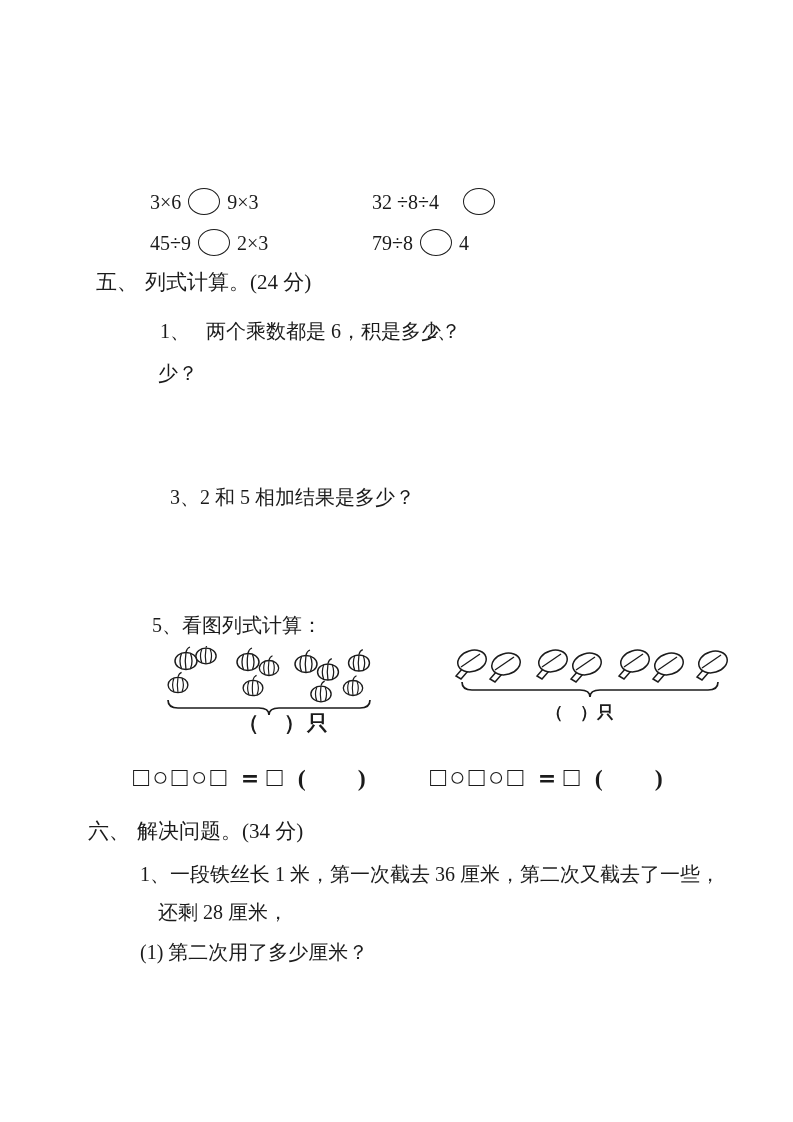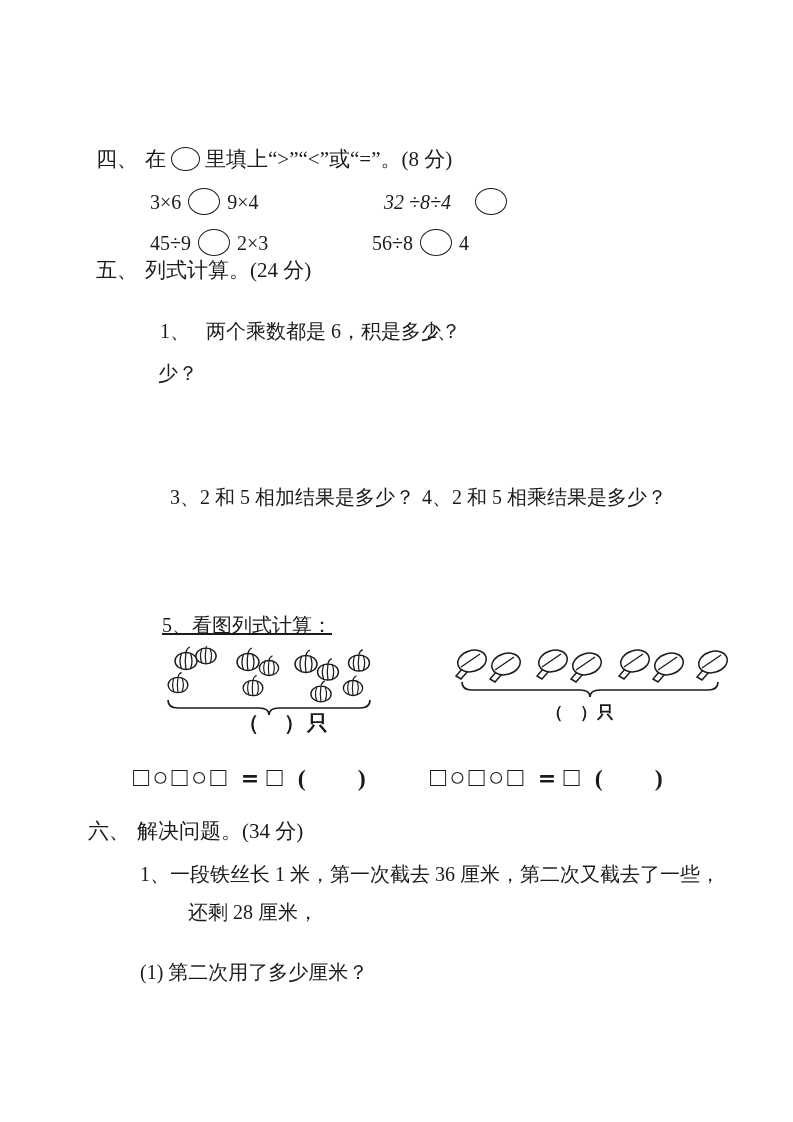--- a/index.html
+++ b/index.html
@@ -8,74 +8,72 @@
   .abs{position:absolute;font-size:20px;line-height:27px;white-space:pre;}
   .heading{font-size:21px;}
   .heading .num{display:inline-block;margin-right:7px;}
   .circ{display:inline-block;width:30px;height:25px;border:1.6px solid #1b1b1b;
         border-radius:50%;vertical-align:-6px;margin:0 7px;background:#fff;}
   .circ.hc{width:27px;height:22px;margin:0 5px;vertical-align:-5px;}
   .circ.gapL{margin-left:24px;}
   
   #s4-heading{left:96px;top:146px;}
   #s4c0{left:150px;top:188px;}
-  #s4c1{left:384px;top:188px;font-style:italic;}
+  #s4c1{left:372px;top:188px;}
   #s4c2{left:150px;top:229px;}
   #s4c3{left:372px;top:229px;}
-  #s5-heading{left:96px;top:257px;}
+  #s5-heading{left:96px;top:269px;}
   #s5-q1num{left:160px;top:318px;}
   #s5-q1text{left:206px;top:318px;}
   #s5-q2num{left:427px;top:318px;}
   #s5-q2text{left:458px;top:318px;}
   #s5-wrap{left:158px;top:360px;}
   #s5-q3{left:170px;top:484px;}
   #s5-q4{left:422px;top:484px;}
-  #s5-q5{left:162px;top:612px;text-decoration:underline;}
+  #s5-q5{left:152px;top:612px;}
   #fig-left{left:158px;top:646px;}
   #fig-left-caption{left:238px;top:710px;font-size:21px;font-weight:700;letter-spacing:2px;}
   #fig-right{left:450px;top:644px;}
   #fig-right-caption{left:546px;top:699px;font-size:17px;font-weight:700;}
   .eq{position:absolute;top:760px;font-size:27px;line-height:34px;letter-spacing:3px;white-space:pre;}
   #eq-left{left:133px;}
   #eq-right{left:430px;}
   .eq .sign{font-weight:900;font-size:25px;margin:0 4px 0 8px;letter-spacing:0;}
   .eq .par{font-weight:700;margin-left:12px;letter-spacing:14px;font-size:24px;}
   #s6-heading{left:88px;top:818px;}
   #s6-l1{left:140px;top:861px;}
-  #s6-l2{left:158px;top:899px;margin-left:30px;}
-  #s6-l3{left:140px;top:939px;margin-top:20px;}
+  #s6-l2{left:158px;top:899px;}
+  #s6-l3{left:140px;top:939px;}
   
   .sh{fill:#ffffff;stroke:#1b1b1b;stroke-width:1.5;}
   .ln{fill:none;stroke:#1b1b1b;stroke-width:1.3;}
   .br{fill:none;stroke:#1b1b1b;stroke-width:1.7;}
 </style>
 </head>
 <body>
 
 <div class="page">
 
-  <div class="abs heading" id="s4-heading"><span class="num">四、</span><span>在</span><span class="circ hc"></span><span>里填上“&gt;”“&lt;”或“=”。(8 分)</span></div>
 
-  <div class="abs" id="s4c0"><span>3×6</span><span class="circ"></span><span>9×4</span></div>
+  <div class="abs" id="s4c0"><span>3×6</span><span class="circ"></span><span>9×3</span></div>
 
   <div class="abs" id="s4c1"><span>32 ÷8÷4</span><span class="circ gapL"></span><span></span></div>
 
   <div class="abs" id="s4c2"><span>45÷9</span><span class="circ"></span><span>2×3</span></div>
 
-  <div class="abs" id="s4c3"><span>56÷8</span><span class="circ"></span><span>4</span></div>
+  <div class="abs" id="s4c3"><span>79÷8</span><span class="circ"></span><span>4</span></div>
 
   <div class="abs heading" id="s5-heading"><span class="num">五、</span><span>列式计算。(24 分)</span></div>
 
   <div class="abs" id="s5-q1num">1、</div>
   <div class="abs" id="s5-q1text">两个乘数都是 6，积是多少？</div>
   <div class="abs" id="s5-q2num">2、</div>
   <div class="abs" id="s5-wrap">少？</div>
 
   <div class="abs" id="s5-q3">3、2 和 5 相加结果是多少？</div>
-  <div class="abs" id="s5-q4">4、2 和 5 相乘结果是多少？</div>
   <div class="abs" id="s5-q5">5、看图列式计算：</div>
 
   <svg class="abs" id="fig-left" width="232" height="74" viewBox="0 0 232 74">
     <defs>
       <g id="pk">
         <path class="ln" d="M0,-9 Q1,-13 4,-14"></path>
         <ellipse class="sh" cx="0" cy="0" rx="11" ry="8.5"></ellipse>
         <path class="ln" d="M-4.5,-7.5 Q-7.5,0 -4.5,7.5 M4.5,-7.5 Q7.5,0 4.5,7.5 M0,-8.5 Q-1.5,0 0,8.5"></path>
       </g>
     </defs>

